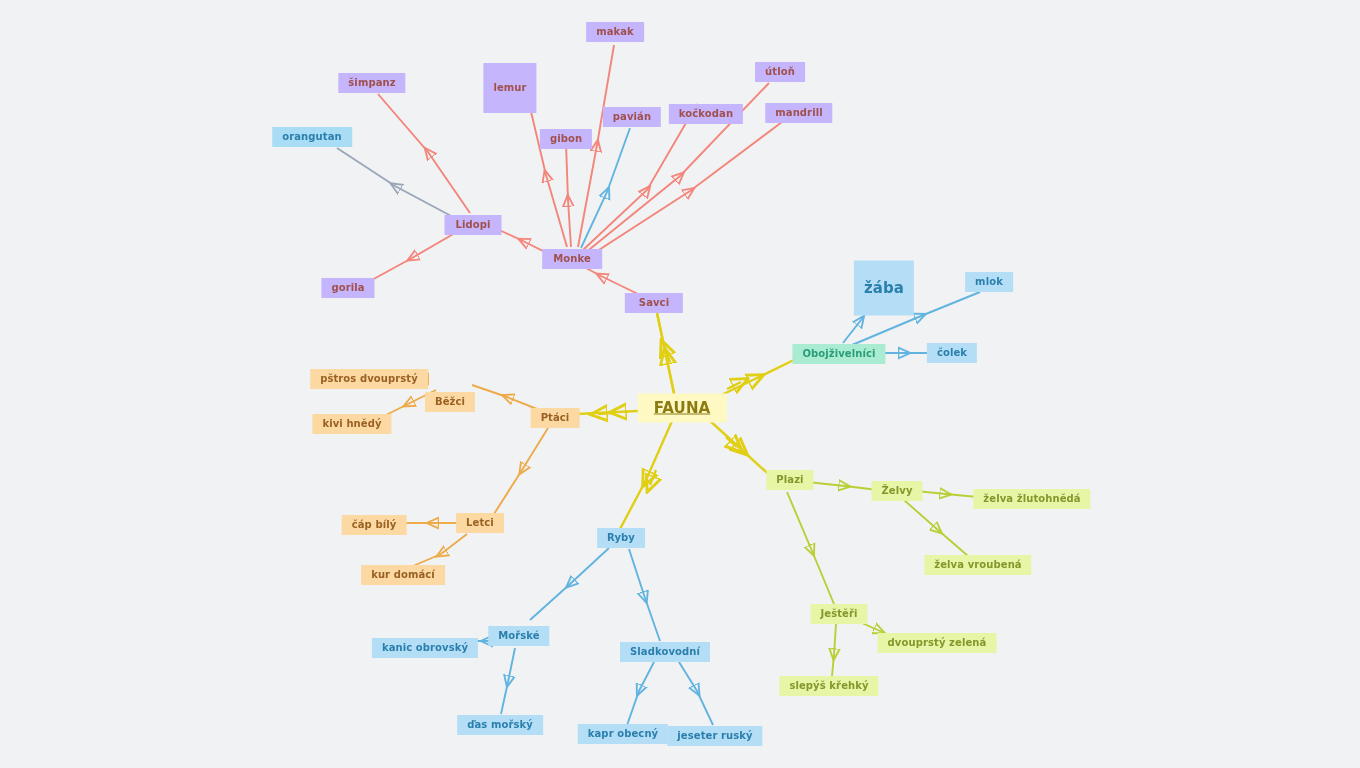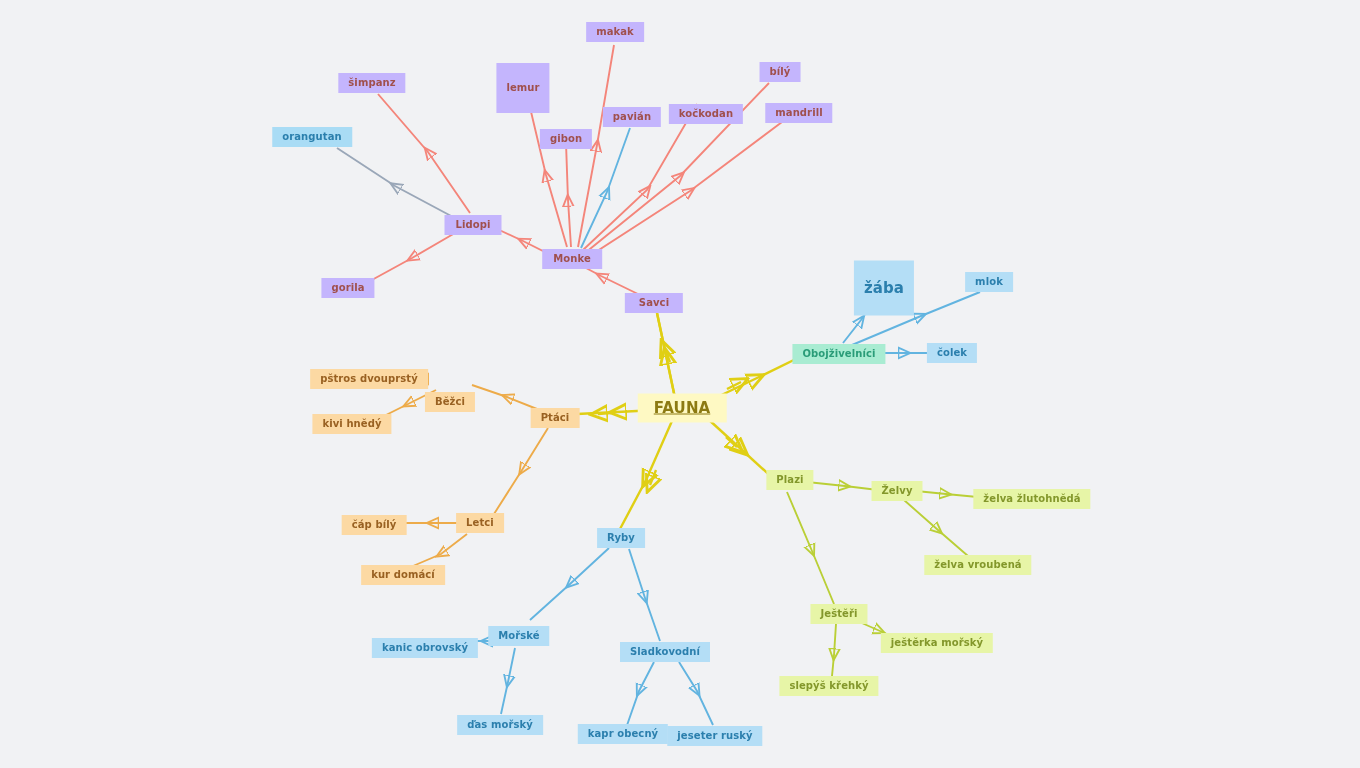--- a/index.html
+++ b/index.html
@@ -147,26 +147,26 @@
   </svg>
 
   <div class="node central" style="left:682px; top:408px; font-size:15px; padding:7px 16px;">FAUNA</div>
 
   <div class="node mammal" style="left:654px; top:303px; font-size:10px; padding:5px 14px;">Savci</div>
   <div class="node mammal" style="left:572px; top:259px; font-size:10px; padding:5px 11px;">Monke</div>
   <div class="node mammal" style="left:473px; top:225px; font-size:10px; padding:5px 11px;">Lidopi</div>
   <div class="node blue-alt" style="left:312px; top:137px; font-size:10px; padding:5px 10px;">orangutan</div>
   <div class="node mammal" style="left:372px; top:83px; font-size:10px; padding:5px 10px;">šimpanz</div>
   <div class="node mammal" style="left:348px; top:288px; font-size:10px; padding:5px 10px;">gorila</div>
-  <div class="node mammal" style="left:523px; top:88px; font-size:10px; padding:20px 10px;">lemur</div>
+  <div class="node mammal" style="left:510px; top:88px; font-size:10px; padding:20px 10px;">lemur</div>
   <div class="node mammal" style="left:566px; top:139px; font-size:10px; padding:5px 10px;">gibon</div>
   <div class="node mammal" style="left:615px; top:32px; font-size:10px; padding:5px 10px;">makak</div>
   <div class="node mammal" style="left:632px; top:117px; font-size:10px; padding:5px 10px;">pavián</div>
   <div class="node mammal" style="left:706px; top:94px; font-size:10px; padding:5px 10px;margin-top:20px;">kočkodan</div>
-  <div class="node mammal" style="left:780px; top:72px; font-size:10px; padding:5px 10px;">bílý</div>
+  <div class="node mammal" style="left:780px; top:72px; font-size:10px; padding:5px 10px;">útloň</div>
   <div class="node mammal" style="left:799px; top:113px; font-size:10px; padding:5px 10px;">mandrill</div>
 
   <div class="node bird" style="left:555px; top:418px; font-size:10px; padding:5px 10px;">Ptáci</div>
   <div class="node bird" style="left:450px; top:384px; font-size:10px; padding:5px 10px;margin-top:18px;">Běžci</div>
   <div class="node bird" style="left:369px; top:379px; font-size:10px; padding:5px 10px;">pštros dvouprstý</div>
   <div class="node bird" style="left:352px; top:424px; font-size:10px; padding:5px 10px;">kivi hnědý</div>
   <div class="node bird" style="left:480px; top:523px; font-size:10px; padding:5px 10px;">Letci</div>
   <div class="node bird" style="left:374px; top:525px; font-size:10px; padding:5px 10px;">čáp bílý</div>
   <div class="node bird" style="left:403px; top:575px; font-size:10px; padding:5px 10px;">kur domácí</div>
 
@@ -176,21 +176,21 @@
   <div class="node fish" style="left:500px; top:725px; font-size:10px; padding:5px 10px;">ďas mořský</div>
   <div class="node fish" style="left:665px; top:652px; font-size:10px; padding:5px 10px;">Sladkovodní</div>
   <div class="node fish" style="left:623px; top:734px; font-size:10px; padding:5px 10px;">kapr obecný</div>
   <div class="node fish" style="left:715px; top:736px; font-size:10px; padding:5px 10px;">jeseter ruský</div>
 
   <div class="node reptile" style="left:790px; top:480px; font-size:10px; padding:5px 10px;">Plazi</div>
   <div class="node reptile" style="left:897px; top:491px; font-size:10px; padding:5px 10px;">Želvy</div>
   <div class="node reptile" style="left:1032px; top:499px; font-size:10px; padding:5px 10px;">želva žlutohnědá</div>
   <div class="node reptile" style="left:978px; top:565px; font-size:10px; padding:5px 10px;">želva vroubená</div>
   <div class="node reptile" style="left:839px; top:614px; font-size:10px; padding:5px 10px;">Ještěři</div>
-  <div class="node reptile" style="left:937px; top:643px; font-size:10px; padding:5px 10px;">ještěrka mořský</div>
+  <div class="node reptile" style="left:937px; top:643px; font-size:10px; padding:5px 10px;">dvouprstý zelená</div>
   <div class="node reptile" style="left:829px; top:686px; font-size:10px; padding:5px 10px;">slepýš křehký</div>
 
   <div class="node amphib" style="left:839px; top:354px; font-size:10px; padding:5px 10px;">Obojživelníci</div>
   <div class="node fish" style="left:884px; top:288px; font-size:15px; padding:20px 10px;">žába</div>
   <div class="node fish" style="left:989px; top:282px; font-size:10px; padding:5px 10px;">mlok</div>
   <div class="node fish" style="left:952px; top:353px; font-size:10px; padding:5px 10px;">čolek</div>
 
 </div>
 
 </body></html>

